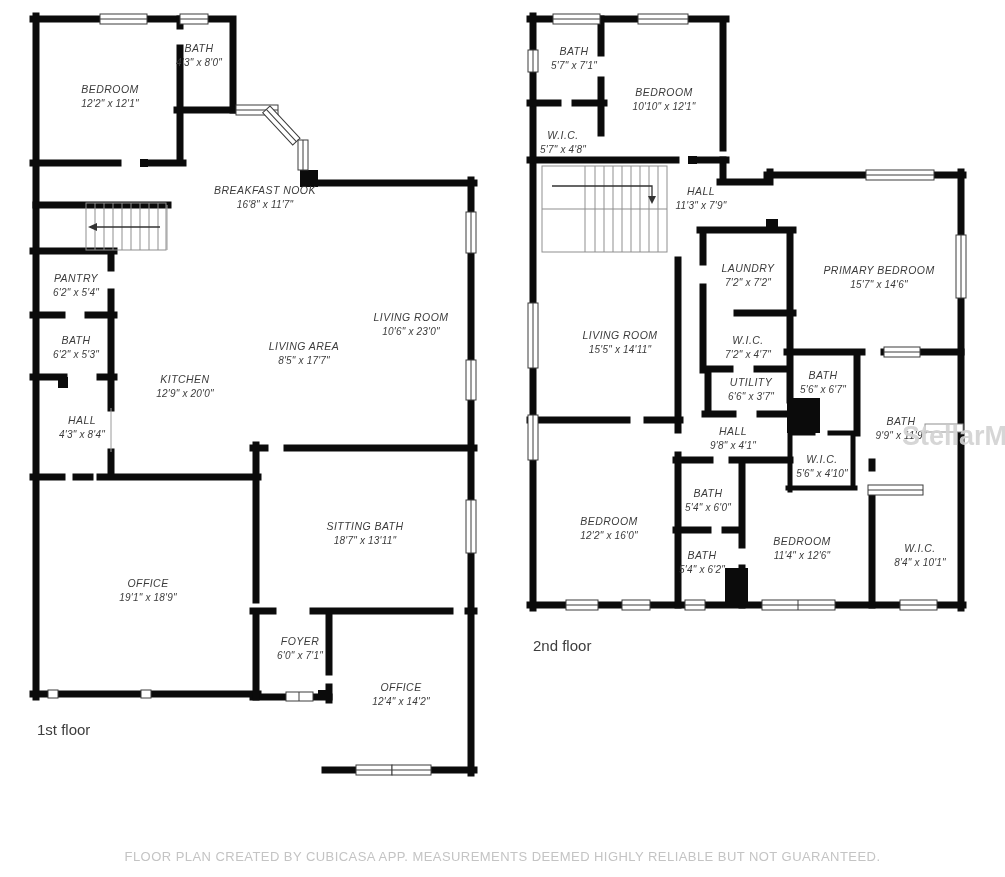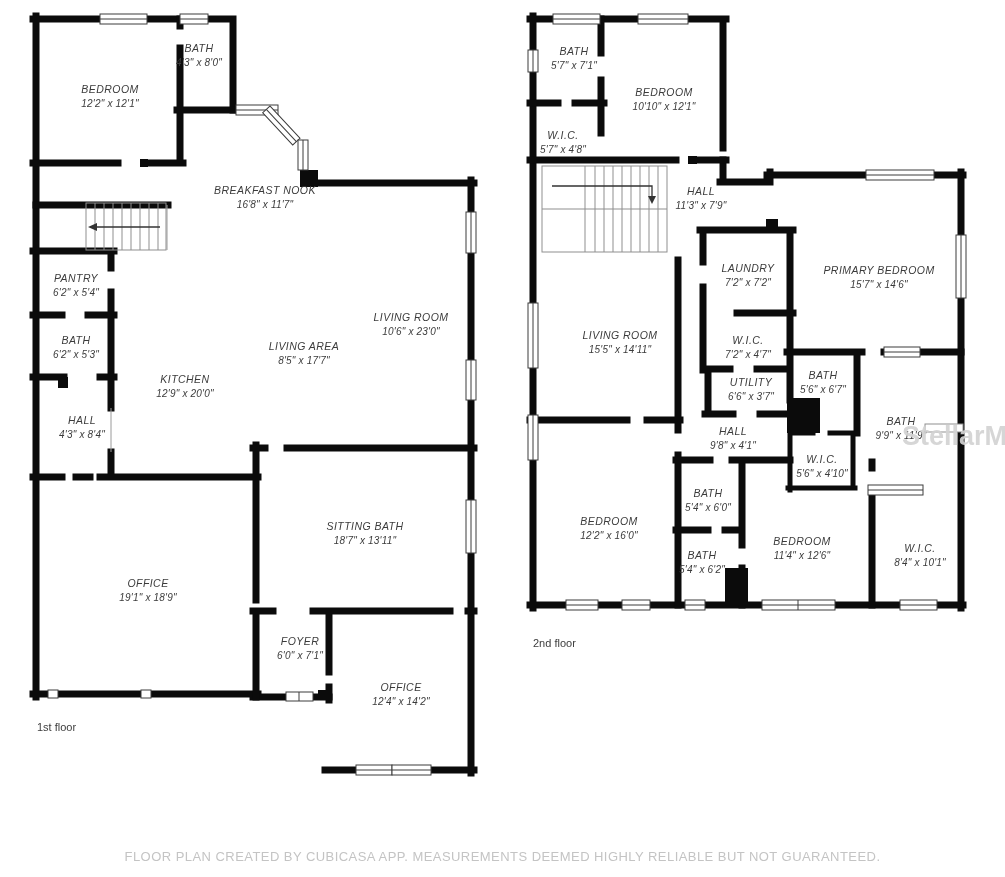--- a/index.html
+++ b/index.html
@@ -7,21 +7,21 @@
     width:1005px;height:877px;position:relative;background:#ffffff;
     font-family:"Liberation Sans",sans-serif;overflow:hidden;
   }
   #plan-svg{position:absolute;left:0;top:0}
   .room{
     position:absolute;transform:translate(-50%,-50%);
     text-align:center;color:#3b3b3b;white-space:nowrap;line-height:1.32;font-style:italic;
   }
   .room .rn{font-size:10.5px;letter-spacing:.45px}
   .room .rd{font-size:10px;letter-spacing:.2px}
-  .floor-label{position:absolute;font-size:11px;color:#3d3d3d}
+  .floor-label{position:absolute;font-size:15px;color:#3d3d3d}
   .footer{
     position:absolute;left:0;right:0;top:849px;text-align:center;
     font-size:13px;color:#c4c4c4;letter-spacing:.45px;
   }
   .watermark{
     position:absolute;left:902px;top:421px;font-size:27px;font-weight:700;
     color:#d3d3d3;opacity:.92;letter-spacing:0;
   }
 </style>
 </head>

